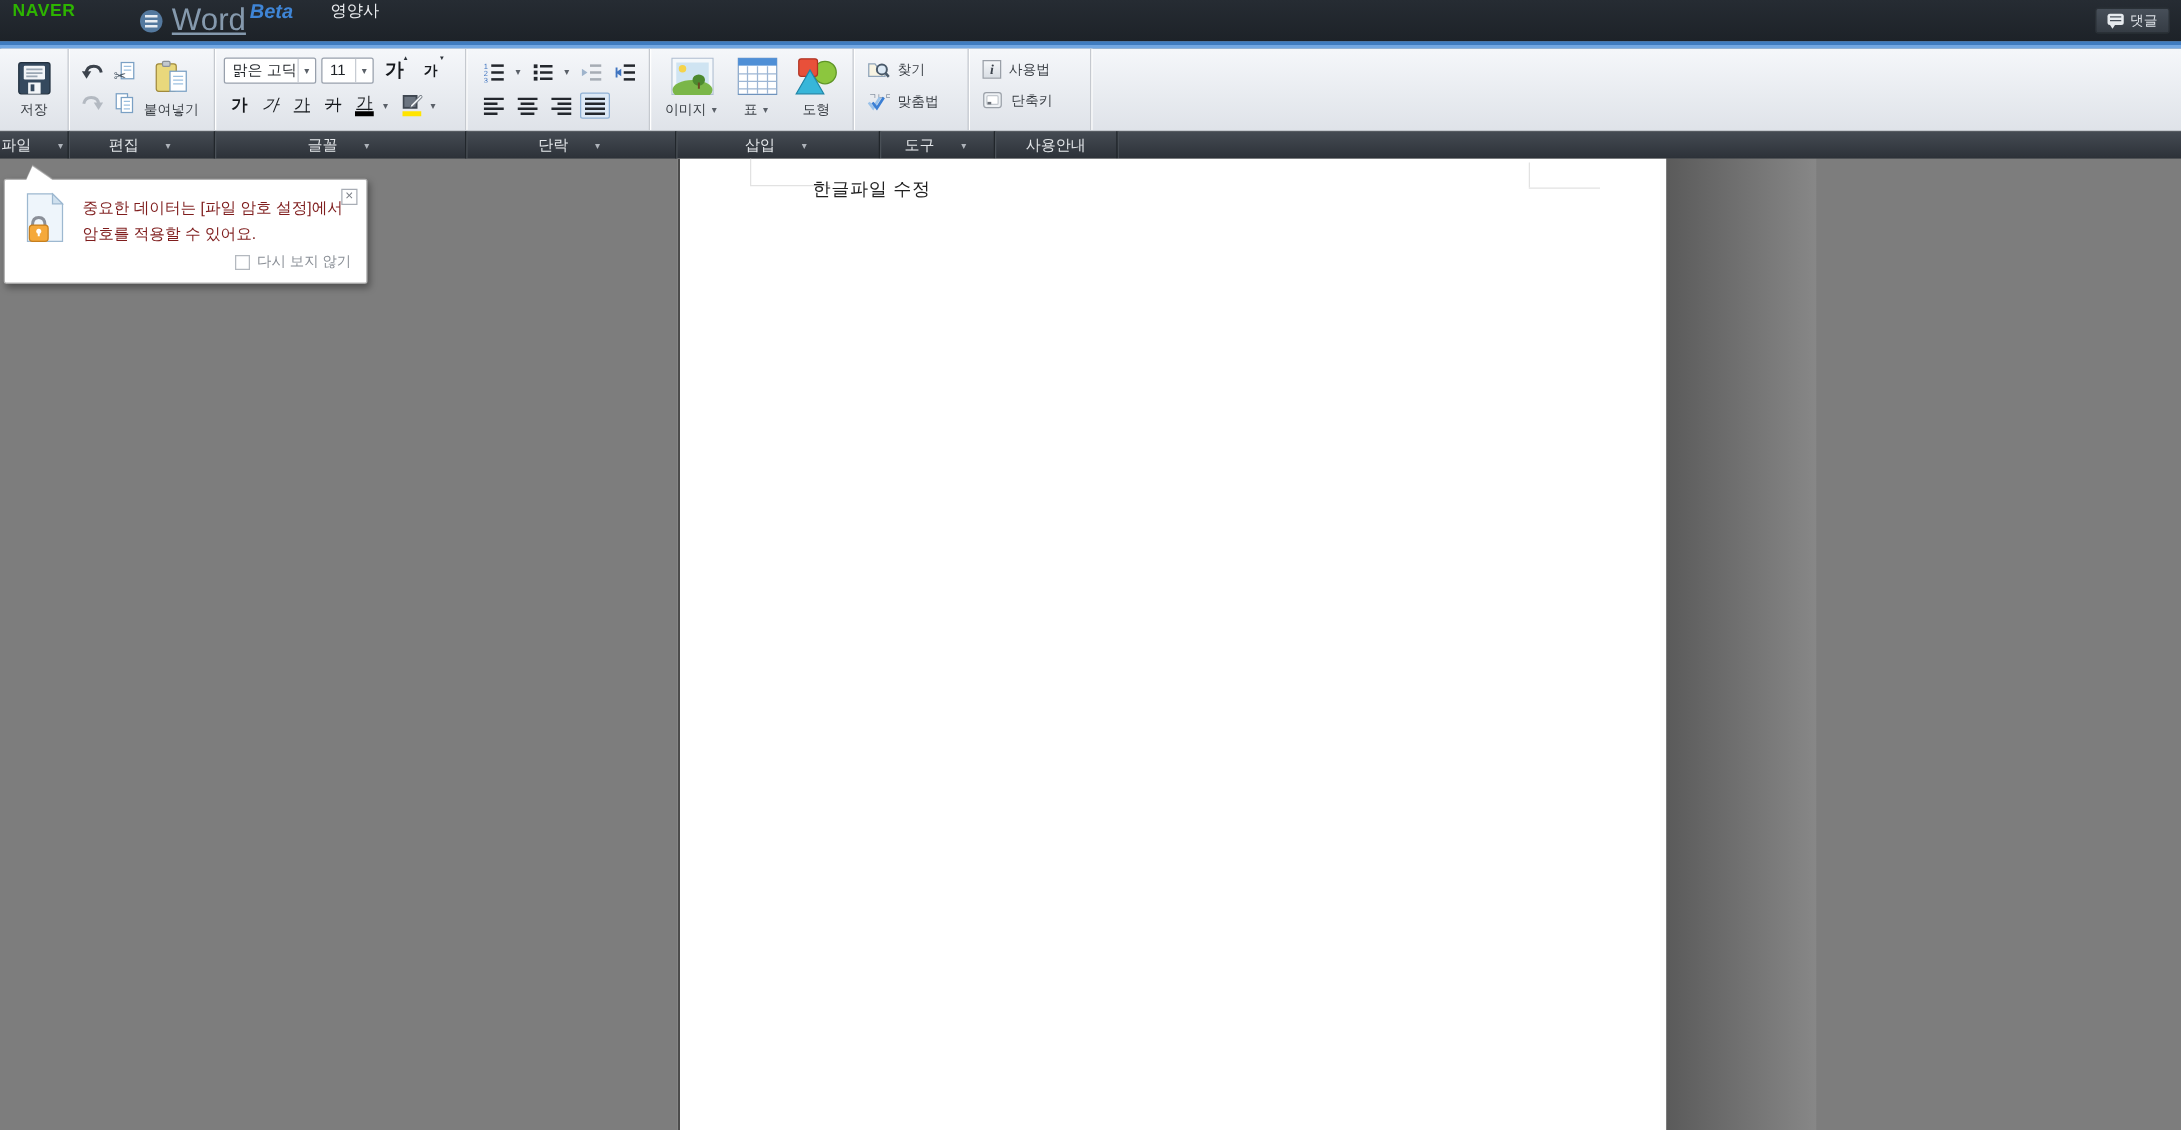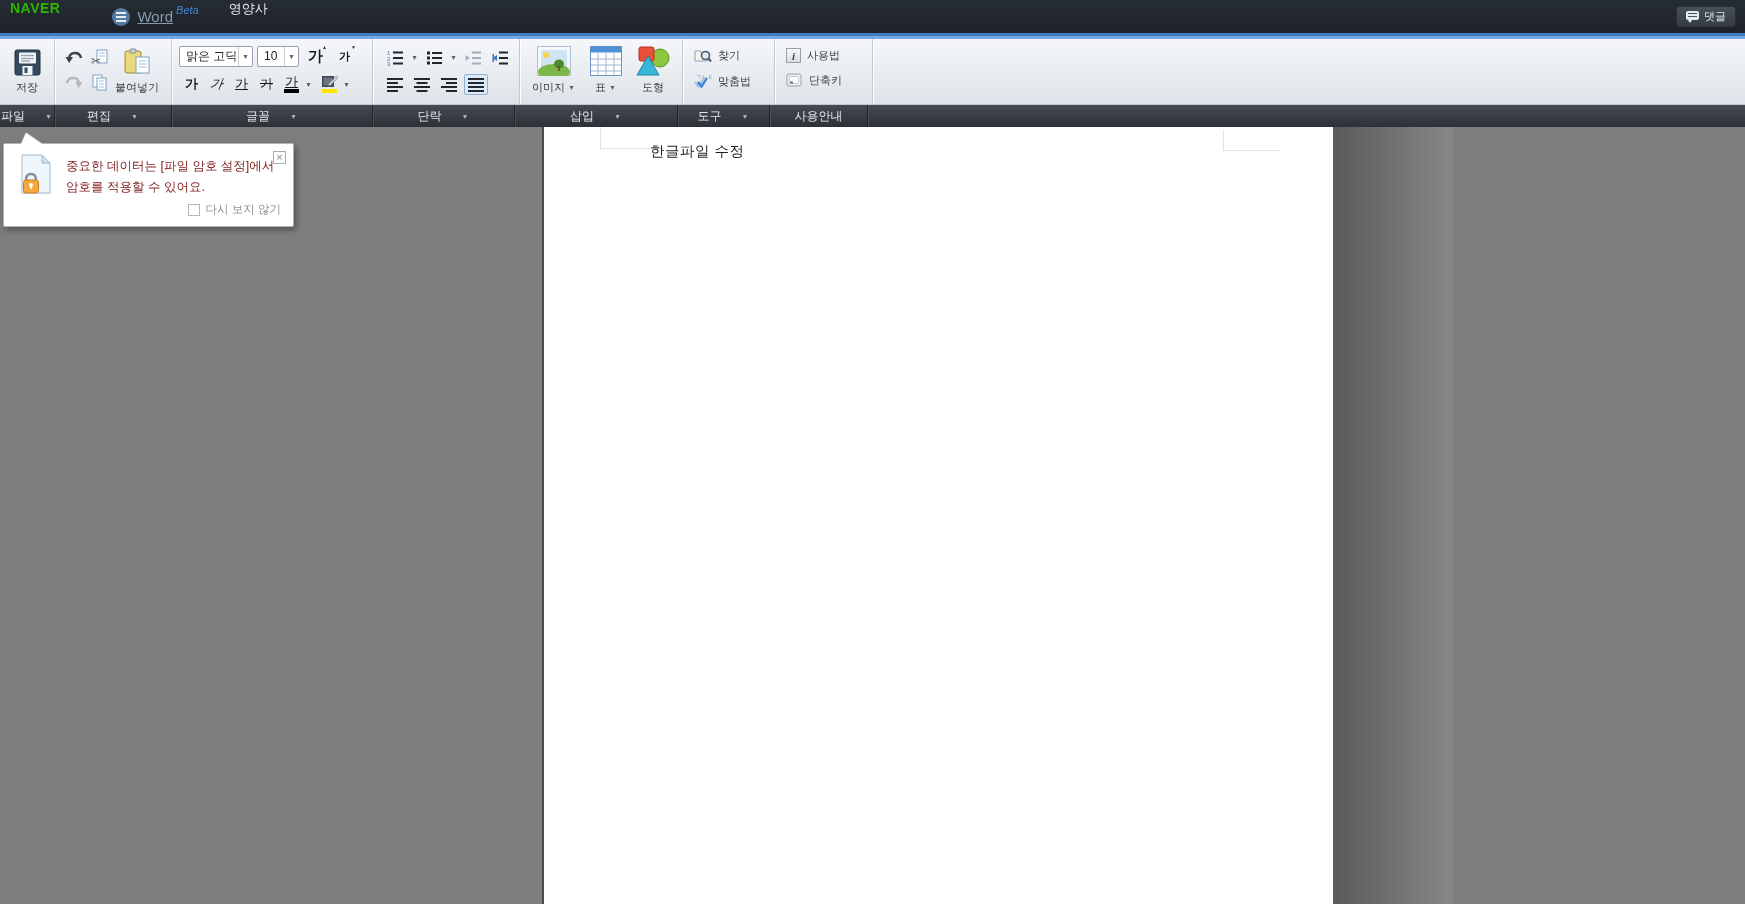--- a/index.html
+++ b/index.html
@@ -9,22 +9,22 @@
 
   
   .topbar { position:absolute; left:0; top:0; width:100%; height:33px;
     background:linear-gradient(#262c33,#1d2228); display:flex; }
   .brand { color:#2db400; font-weight:bold; font-size:14px; letter-spacing:.5px;
     margin-left:10px; }
   .wordlogo { display:flex; align-items:center; margin-left:52px; }
   .wordlogo .circle { width:18px; height:18px; border-radius:50%; background:#54799f;
     display:flex; flex-direction:column; justify-content:center; gap:2px; align-items:center; }
   .wordlogo .circle i { display:block; width:10px; height:2px; background:#e8edf3; }
-  .wordlogo .wordtext { color:#8599ad; font-size:15px; margin-left:7px;text-decoration:underline; }
-  .wordlogo .beta { color:#3f85d6; font-size:11px; font-style:italic; font-weight:normal;
+  .wordlogo .wordtext { color:#8599ad; font-size:25px; margin-left:7px;text-decoration:underline; }
+  .wordlogo .beta { color:#3f85d6; font-size:16px; font-style:italic; font-weight:bold;
     position:relative; top:-7px; margin-left:3px; }
   .doctitle { color:#e9ebee; font-size:13px; margin-left:30px; }
   .comments-btn { position:absolute; right:9px; top:6px; height:21px;
     background:linear-gradient(#474f59,#353c44); border:1px solid #2a3036; border-radius:3px;
     color:#dfe3e8; font-size:11px; display:flex; align-items:center; gap:5px; padding:0 9px; cursor:default; }
   .bubble-icon { width:13px; height:12px; position:relative; }
   .bubble-icon .bb { position:absolute; left:0; top:0; width:13px; height:9px; background:#e6eaee; border-radius:2px; }
   .bubble-icon .bl { position:absolute; left:2px; width:9px; height:1px; background:#474f59; }
   .bubble-icon .tail { position:absolute; left:2px; top:9px; width:0; height:0;
     border-left:2px solid transparent; border-right:2px solid transparent; border-top:3px solid #e6eaee; }
@@ -192,21 +192,21 @@
       </div>
     </div>
 
     <div class="tsec sec-font">
       <div class="fontrow1">
         <div class="combo" style="width:74px">
           <span>맑은 고딕</span>
           <span class="arr">▾</span>
         </div>
         <div class="combo" style="width:42px">
-          <span>10</span>
+          <span>11</span>
           <span class="arr">▾</span>
         </div>
         <div class="fmtbtn" style="font-size:15px; font-weight:bold;">
           <span>가</span>
           <span style="position:absolute; top:-1px; right:1px; font-size:5px; color:#2b3138;">▲</span>
         </div>
         <div class="fmtbtn" style="font-size:11px; font-weight:bold;">
           <span>가</span>
           <span style="position:absolute; top:-1px; right:1px; font-size:5px; color:#2b3138;">▼</span>
         </div>
@@ -411,21 +411,21 @@
       <span class="dd">▾</span>
     </div>
     <div class="mitem" style="width:117px">
       <span>편집</span>
       <span class="dd">▾</span>
     </div>
     <div class="mitem" style="width:201px">
       <span>글꼴</span>
       <span class="dd">▾</span>
     </div>
-    <div class="mitem" style="width:142px">
+    <div class="mitem" style="width:168px">
       <span>단락</span>
       <span class="dd">▾</span>
     </div>
     <div class="mitem" style="width:163px">
       <span>삽입</span>
       <span class="dd">▾</span>
     </div>
     <div class="mitem" style="width:92px">
       <span>도구</span>
       <span class="dd">▾</span>

